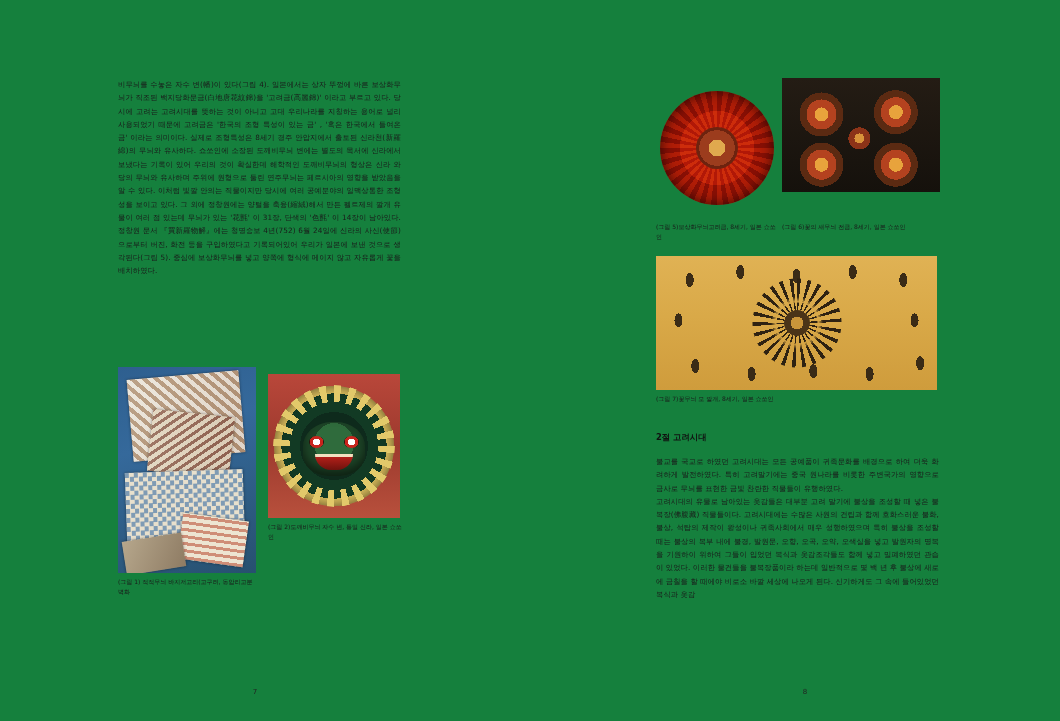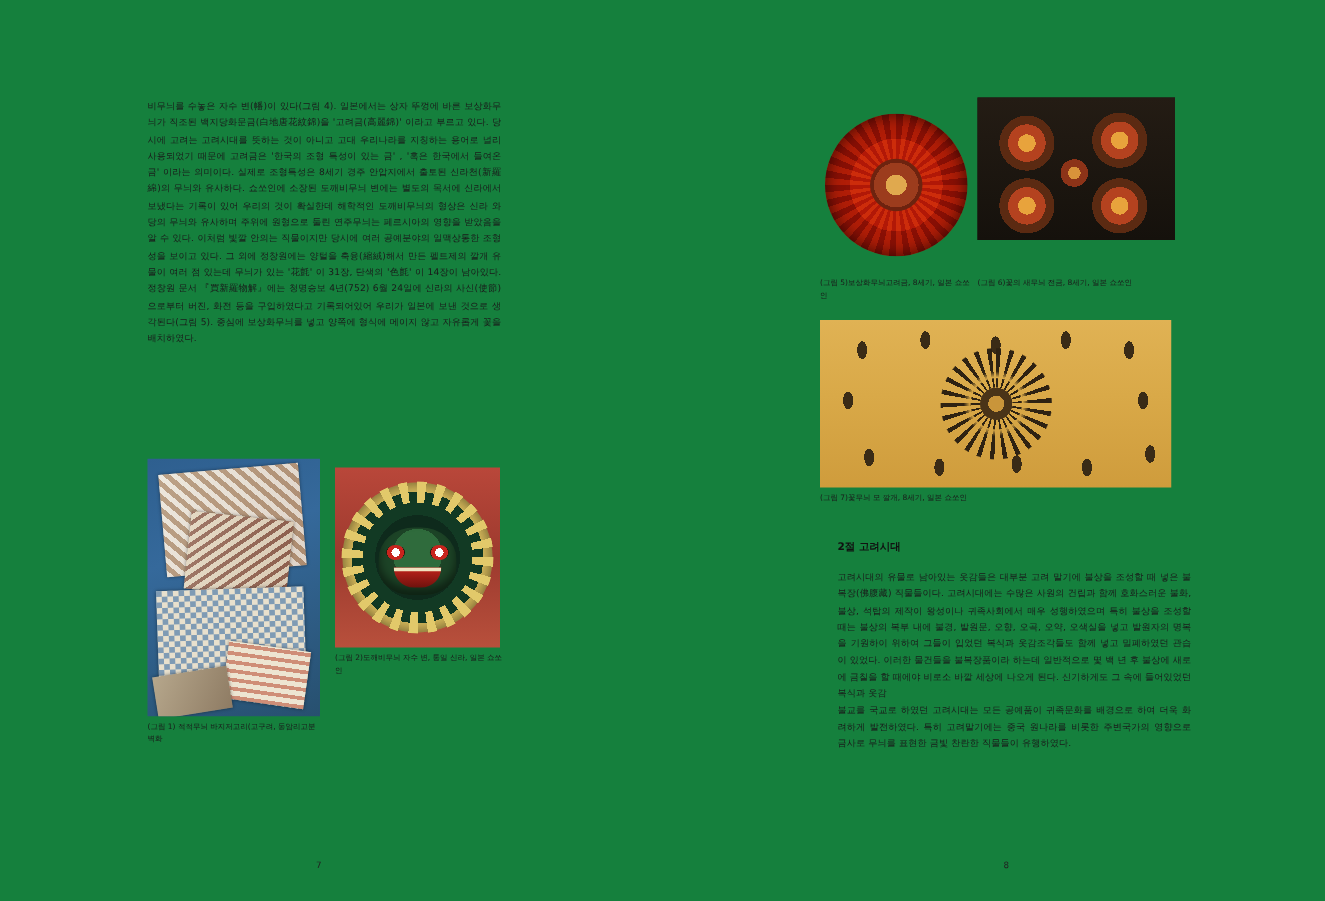--- a/index.html
+++ b/index.html
@@ -28,21 +28,21 @@
   }
   .page-left { padding: 0; }
   .page-right { padding: 0; }
 
   .col {
     position: absolute;
     top: 78px;
     width: 283px;
   }
   .page-left .col { left: 118px; }
-  .page-right .col { left: 140px; }
+  .page-right .col { left: 126px; }
 
   p.body-text {
     margin: 0 0 0 0;
     font-size: 7.3px;
     line-height: 13.3px;
     text-align: justify;
     color: #1a1a1a;
     letter-spacing: 0.1px;
     word-break: break-all;
   }
@@ -299,20 +299,20 @@
       <div class="art art-sprig">
         <div class="dots"></div>
         <div class="center"></div>
         <div class="center-core"></div>
       </div>
       <div class="fig-caption">(그림 7)꽃무늬 모 깔개, 8세기, 일본 쇼쏘인</div>
     </div>
 
     <div class="col" style="top:432px;">
       <div class="section-head">2절 고려시대</div>
+      <p class="body-text">불교를 국교로 하였던 고려시대는 모든 공예품이 귀족문화를 배경으로 하여 더욱 화려하게 발전하였다. 특히 고려말기에는 중국 원나라를 비롯한 주변국가의 영향으로 금사로 무늬를 표현한 금빛 찬란한 직물들이 유행하였다.</p>
       <p class="body-text">고려시대의 유물로 남아있는 옷감들은 대부분 고려 말기에 불상을 조성할 때 넣은 불복장(佛腹藏) 직물들이다. 고려시대에는 수많은 사원의 건립과 함께 호화스러운 불화, 불상, 석탑의 제작이 왕성이나 귀족사회에서 매우 성행하였으며 특히 불상을 조성할 때는 불상의 복부 내에 불경, 발원문, 오향, 오곡, 오약, 오색실을 넣고 발원자의 명복을 기원하이 위하여 그들이 입었던 복식과 옷감조각들도 함께 넣고 밀폐하였던 관습이 있었다. 이러한 물건들을 불복장품이라 하는데 일반적으로 몇 백 년 후 불상에 새로에 금칠을 할 때에야 비로소 바깥 세상에 나오게 된다. 신기하게도 그 속에 들어있었던 복식과 옷감</p>
-      <p class="body-text">불교를 국교로 하였던 고려시대는 모든 공예품이 귀족문화를 배경으로 하여 더욱 화려하게 발전하였다. 특히 고려말기에는 중국 원나라를 비롯한 주변국가의 영향으로 금사로 무늬를 표현한 금빛 찬란한 직물들이 유행하였다.</p>
     </div>
 
     <div class="page-number">8</div>
   </div>
 
 </div>
 
 </body></html>

